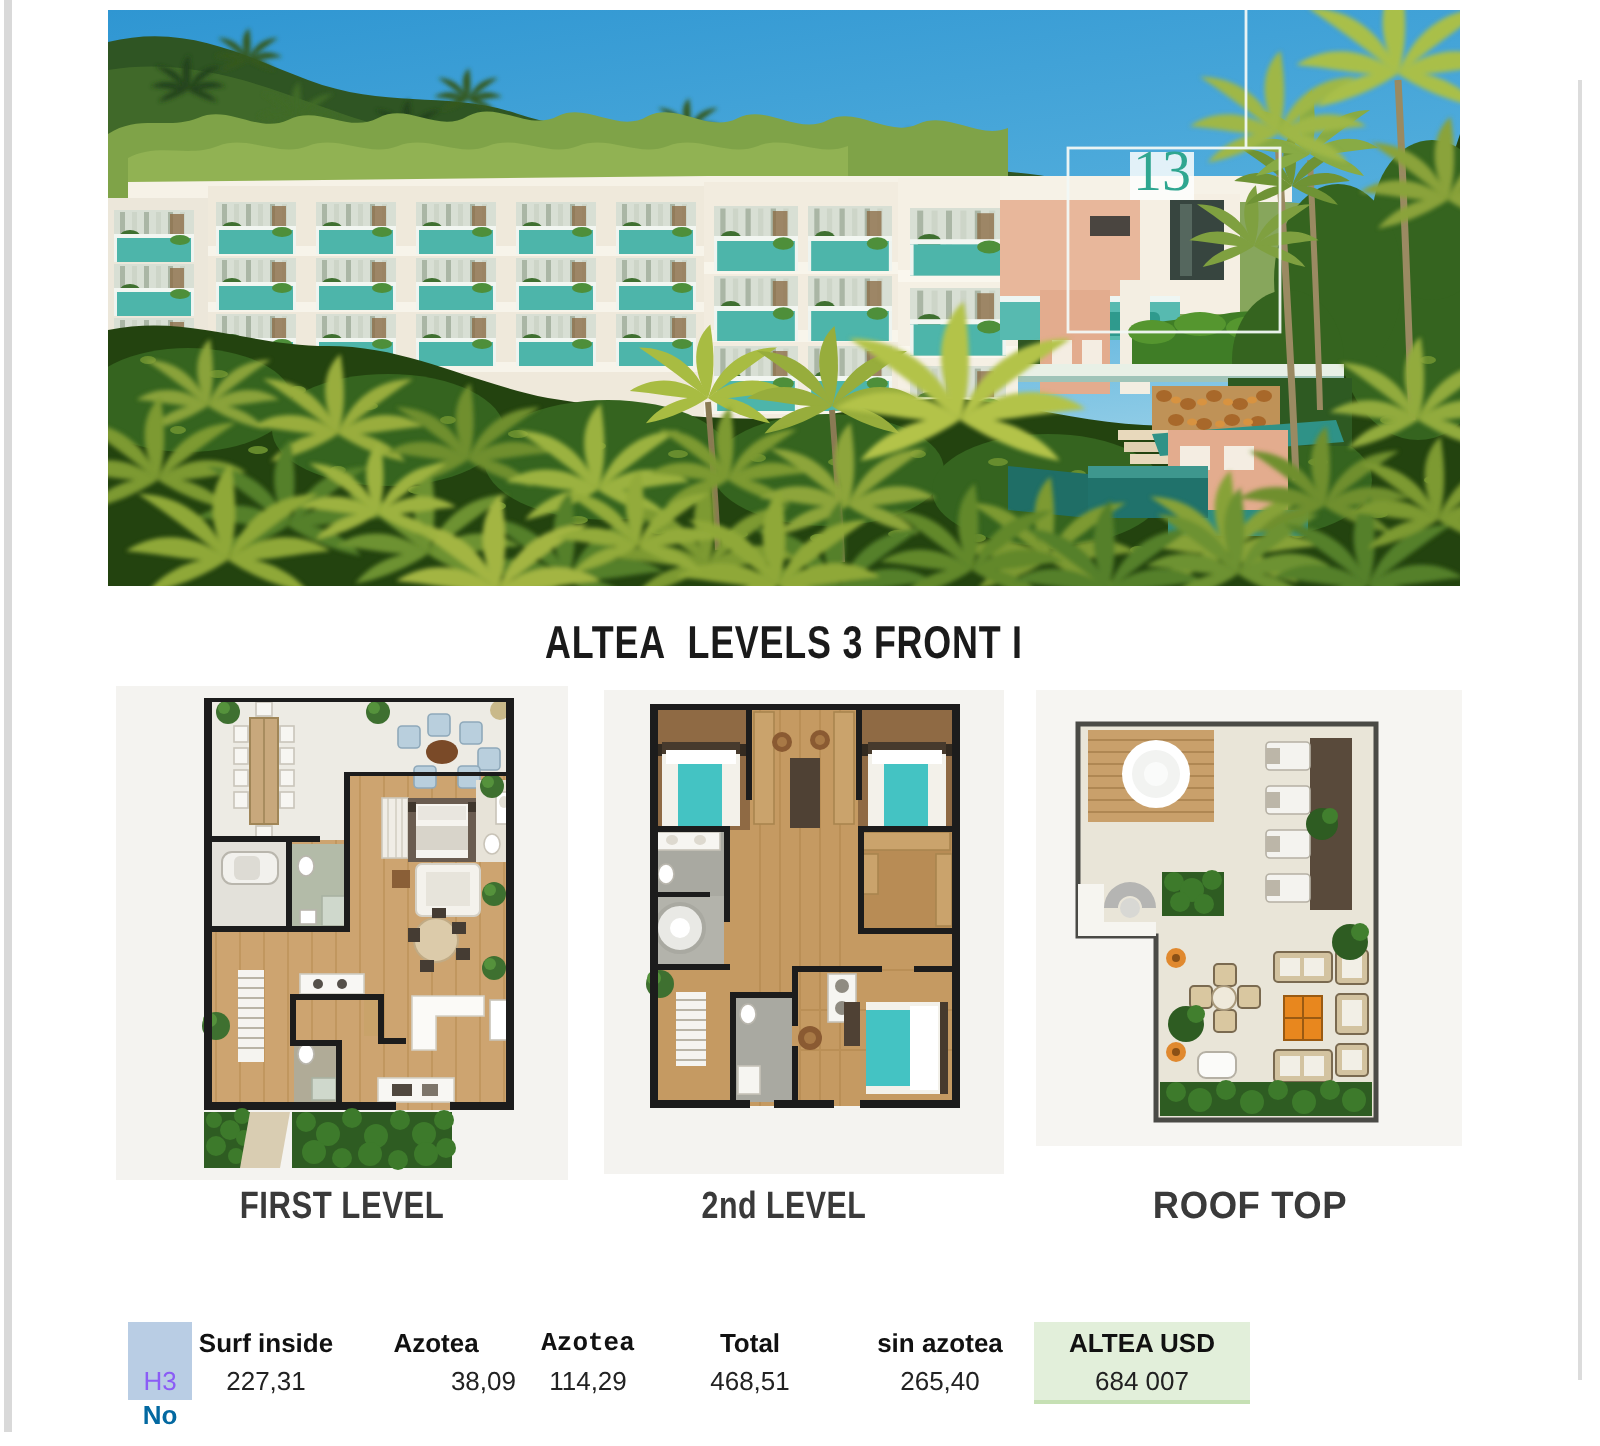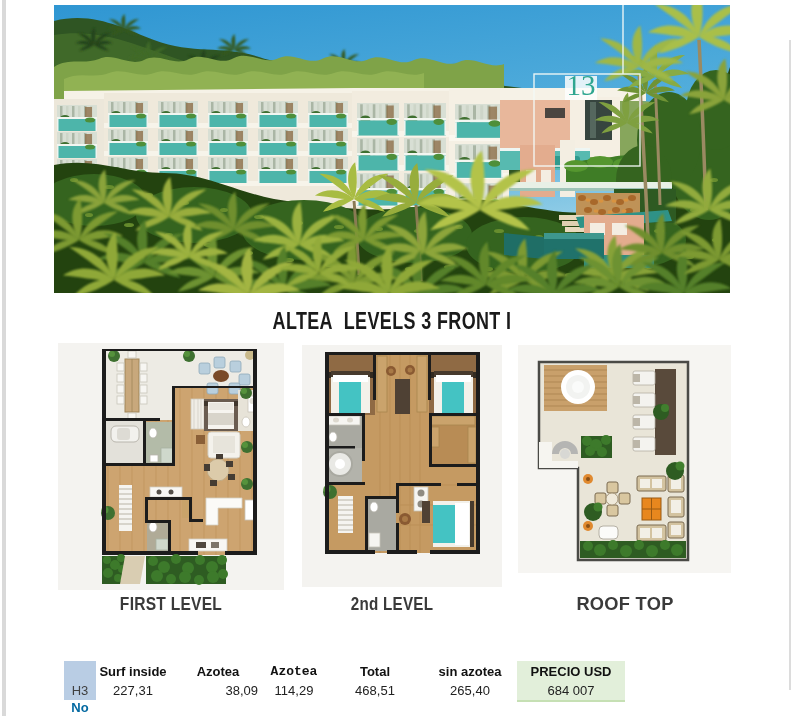--- a/index.html
+++ b/index.html
@@ -817,32 +817,32 @@
 </div>
 
 <div class="caption" style="left:171px;top:593px;transform:translateX(-50%) scaleX(0.82);">FIRST LEVEL</div>
 
 <div class="caption" style="left:392px;top:593px;transform:translateX(-50%) scaleX(0.80);">2nd LEVEL</div>
 
 <div class="caption" style="left:625px;top:593px;transform:translateX(-50%) scaleX(0.96);">ROOF TOP</div>
 
 <div class="cell" style="left:64px;top:661px;width:32px;height:39px;background:#b9cde4;"></div>
 <div class="cell hdr" style="left:64px;top:700px;width:32px;color:#0369a1;">No</div>
-<div class="cell val" style="left:64px;top:683px;width:32px;color:#404040;">H3</div>
+<div class="cell val" style="left:64px;top:683px;width:32px;color:#8b5cf6;">H3</div>
 
 <div class="cell hdr" style="left:93px;top:664px;width:80px;">Surf inside</div>
 <div class="cell val" style="left:93px;top:683px;width:80px;">227,31</div>
 
 <div class="cell hdr" style="left:178px;top:664px;width:80px;">Azotea</div>
 <div class="cell val" style="left:178px;top:683px;width:80px;text-align:right;">38,09</div>
 
 <div class="cell hdr" style="left:254px;top:664px;width:80px;font-family:Liberation Mono, monospace;">Azotea</div>
 <div class="cell val" style="left:254px;top:683px;width:80px;">114,29</div>
 
 <div class="cell hdr" style="left:335px;top:664px;width:80px;">Total</div>
 <div class="cell val" style="left:335px;top:683px;width:80px;">468,51</div>
 
 <div class="cell hdr" style="left:430px;top:664px;width:80px;">sin azotea</div>
 <div class="cell val" style="left:430px;top:683px;width:80px;">265,40</div>
 
 <div class="cell" style="left:517px;top:661px;width:108px;height:39px;background:#e2efda;border-bottom:2px solid #c6e0b4;"></div>
-<div class="cell hdr" style="left:517px;top:664px;width:108px;">PRECIO USD</div>
+<div class="cell hdr" style="left:517px;top:664px;width:108px;">ALTEA USD</div>
 <div class="cell val" style="left:517px;top:683px;width:108px;">684 007</div>
 
 </body></html>

